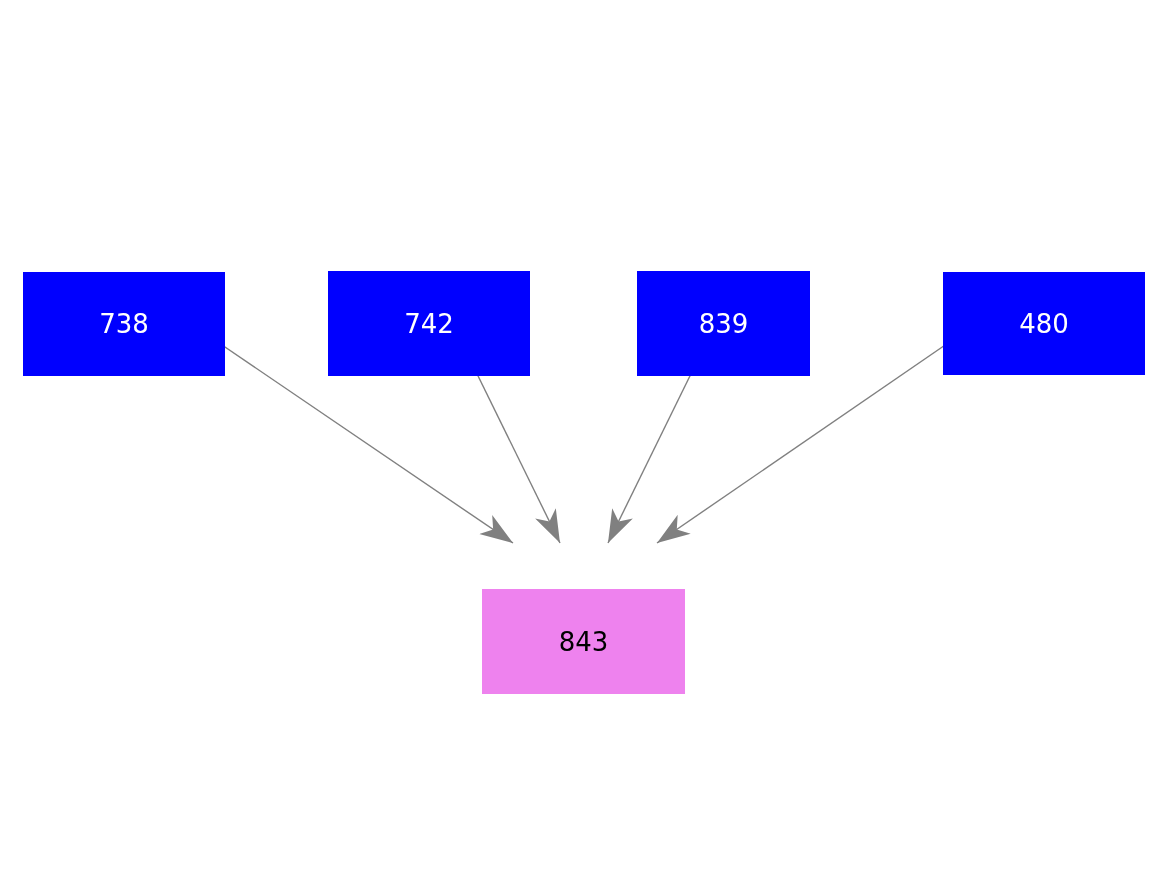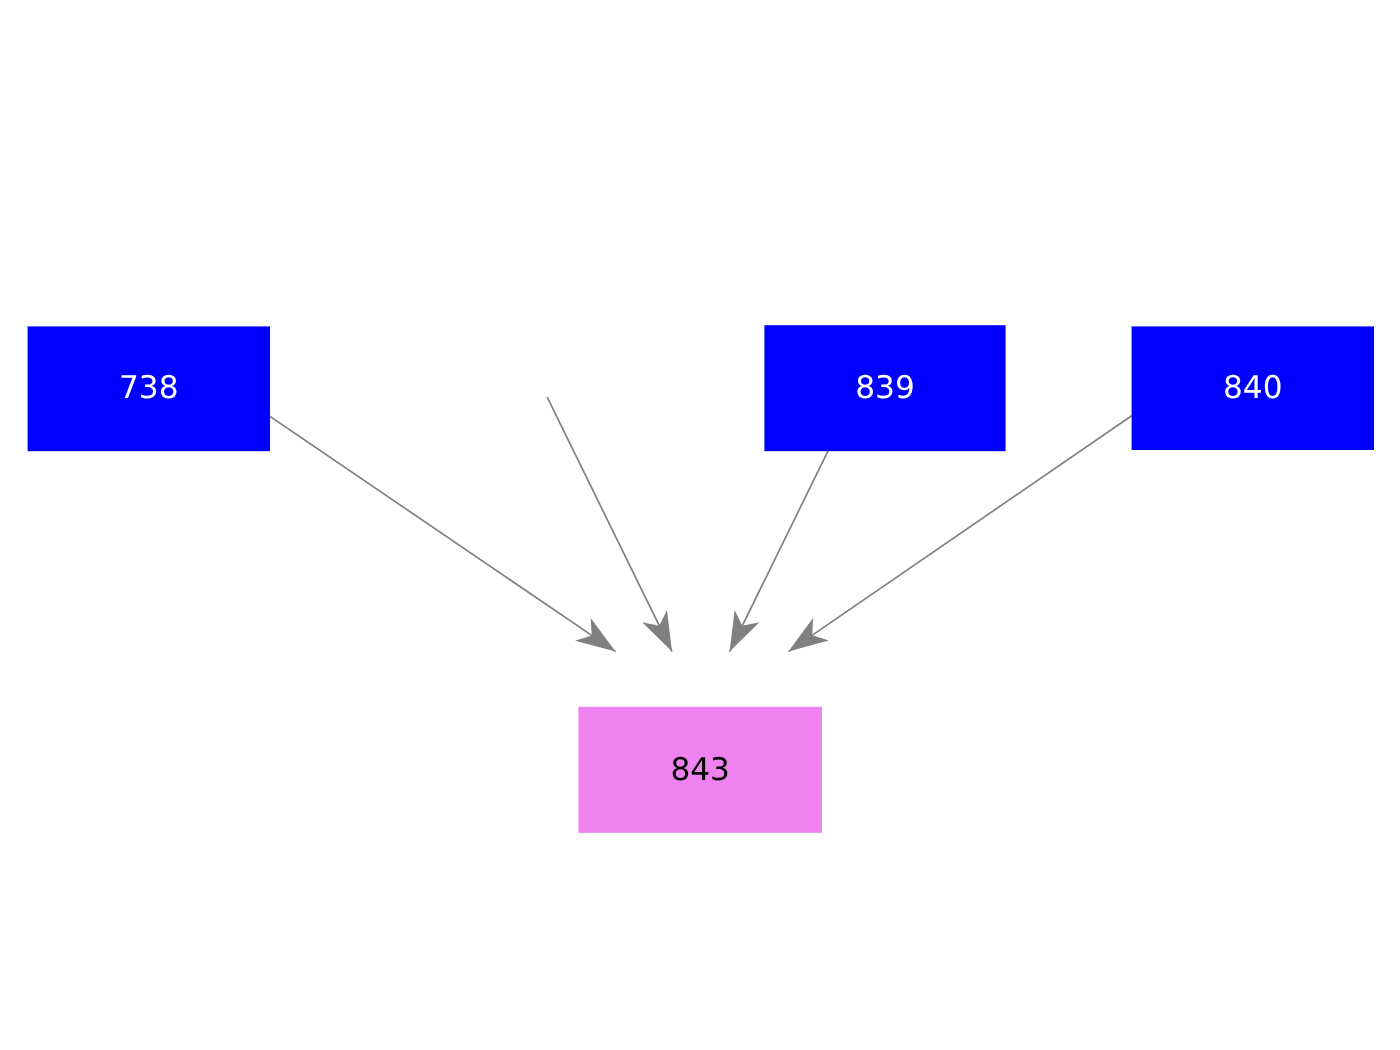--- a/index.html
+++ b/index.html
@@ -35,21 +35,21 @@
   .node-parent {
     background: #0000ff;
     color: #ffffff;
   }
   .node-child {
     background: #ee82ee;
     color: #000000;
   }
   #node-738 { left: 23px;  top: 226px; width: 202px; height: 104px; }
   #node-742 { left: 328px; top: 225px; width: 202px; height: 105px; }
-  #node-839 { left: 637px; top: 225px; width: 201px; height: 105px; }
+  #node-839 { left: 637px; top: 225px; width: 173px; height: 105px; }
   #node-840 { left: 943px; top: 226px; width: 202px; height: 103px; }
   #node-843 { left: 482px; top: 543px; width: 203px; height: 105px; }
   .edge {
     stroke: #808080;
     stroke-width: 1.4;
     fill: none;
   }
 </style>
 </head>
 <body>
@@ -65,26 +65,29 @@
     <line class="edge" x1="200" y1="330" x2="513" y2="543" marker-end="url(#arrowhead)"></line>
     <line class="edge" x1="456" y1="331" x2="560" y2="543" marker-end="url(#arrowhead)"></line>
     <line class="edge" x1="712" y1="331" x2="608" y2="543" marker-end="url(#arrowhead)"></line>
     <line class="edge" x1="967" y1="330" x2="657" y2="543" marker-end="url(#arrowhead)"></line>
   </svg>
 
   <div id="node-738" class="node node-parent">
     <span>738</span>
   </div>
 
+  <div id="node-742" class="node node-parent">
+    <span>742</span>
+  </div>
 
   <div id="node-839" class="node node-parent">
     <span>839</span>
   </div>
 
   <div id="node-840" class="node node-parent">
-    <span>840</span>
+    <span>480</span>
   </div>
 
   <div id="node-843" class="node node-child">
     <span>843</span>
   </div>
 
 </div>
 
 </body></html>

